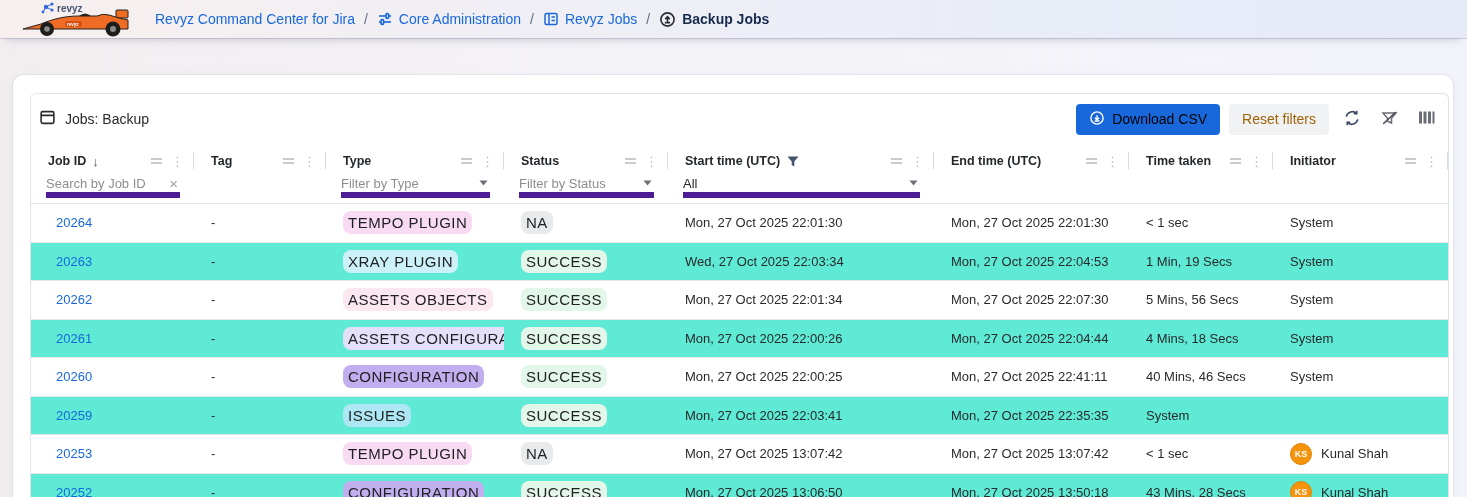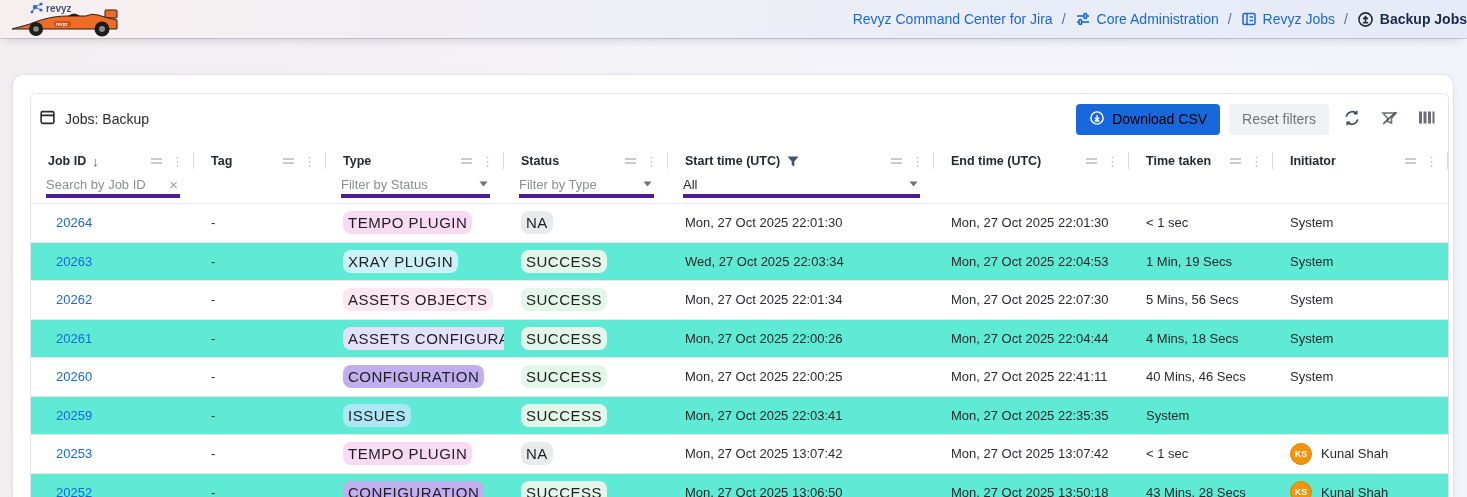--- a/index.html
+++ b/index.html
@@ -5,24 +5,24 @@
   * { margin:0; padding:0; box-sizing:border-box; }
   html,body { width:1467px; height:497px; overflow:hidden; }
   body {
     font-family:"Liberation Sans", sans-serif;
     background:linear-gradient(90deg,#F2EEF0 0%,#F4F3F8 45%,#F3F4FA 100%);
     color:#292A2E;
   }
 
   
   .banner {
-    height:38px; display:flex; align-items:center; padding-left:10px;
+    height:38px; display:flex; align-items:center; padding-left:21px;
     background:linear-gradient(90deg,#F7EFEE 0%,#F0EFF5 35%,#E9EDF8 70%,#E6EAF7 100%);
     box-shadow:0 1px 0 rgba(160,158,180,.45), 0 7px 10px -6px rgba(90,90,130,.30);
-    position:relative; z-index:5;justify-content:space-between;
+    position:relative; z-index:5;
   }
   .logo { width:112px; height:38px; flex:none; }
   .crumbs { display:flex; align-items:center; margin-left:22px; font-size:14px; }
   .crumb-link { color:#1868DB; display:flex; align-items:center; gap:6px; cursor:pointer; }
   .crumb-sep { color:#626F86; margin:0 9px; }
   .crumb-current { color:#172B4D; font-weight:700; display:flex; align-items:center; gap:6px; }
   .crumb-icon { display:inline-flex; }
 
   
   .page { padding:37px 14px 0 13px; height:459px; }
@@ -39,41 +39,41 @@
   
   .toolbar { height:50px; display:flex; align-items:center; justify-content:space-between; padding:0 8px 0 8px; }
   .tb-title { display:flex; align-items:center; gap:9px; font-size:14px; font-weight:500; color:#292A2E; }
   .tb-actions { display:flex; align-items:center; gap:9px; }
   .btn-primary {
     display:flex; align-items:center; gap:7px; background:#1868DB; color:#000000;
     border:none; border-radius:4px; height:31px; padding:0 13px;
     font-size:14px; font-family:inherit; cursor:pointer;
   }
   .btn-subtle {
-    background:#F1F2F4; color:#737373; border:none; border-radius:4px;
+    background:#F1F2F4; color:#a16207; border:none; border-radius:4px;
     height:31px; padding:0 13px; font-size:14px; font-family:inherit; cursor:pointer;
   }
   .icon-btn { background:none; border:none; padding:3px 5px; cursor:pointer; display:flex; align-items:center; }
 
   
   .table { --cols:163px 132px 178px 164px 266px 195px 144px minmax(120px,1fr); font-size:13px; }
   .grid { display:grid; grid-template-columns:var(--cols); }
   .hrow { height:26px; margin-top:4px; }
   .hcell { position:relative; display:flex; align-items:center; padding:0 10px 0 17px; min-width:0; }
   .hcell::after { content:""; position:absolute; right:0; top:4px; height:17px; width:1px; background:#D7DADF; }
   .hlabel { font-weight:700; font-size:12.5px; color:#24292E; white-space:nowrap; }
   .sort-arrow { color:#505258; font-size:13px; margin-left:6px; }
   .hspacer { flex:1; }
   .drag-icon { display:inline-flex; margin-right:8px; cursor:grab; }
   .menu-dots { color:#B7BAC0; font-size:13px; letter-spacing:0; cursor:pointer; line-height:1; }
   .funnel { margin-left:7px; display:inline-flex; }
 
   .frow { height:29px; }
   .fcell { display:flex; align-items:flex-start; padding:0 14px 0 15px; min-width:0; }
-  .fwidget { flex:1; display:flex; align-items:center; border-bottom:4px solid #4c1d95; height:24px; gap:4px; min-width:0;justify-content:center; }
+  .fwidget { flex:1; display:flex; align-items:center; border-bottom:6px solid #4c1d95; height:24px; gap:4px; min-width:0;justify-content:center; }
   .fwidget input { border:none; outline:none; background:transparent; flex:1; min-width:0; font-family:inherit; font-size:13px; color:#292A2E; }
   .fwidget input::placeholder { color:#8A8D93; }
   .fplaceholder { flex:1; color:#8A8D93; font-size:13px; white-space:nowrap; overflow:hidden; }
   .fvalue { flex:1; color:#292A2E; font-size:13px; }
   .fclear { color:#9DA0A6; font-size:15px; cursor:pointer; padding:0 2px; }
   .fcaret { display:inline-flex; cursor:pointer; padding:2px; }
 
   .tbody { border-top:1px solid #E6E7EB; }
   .trow { height:38.5px; border-bottom:1px solid #E6E7EB; background:#fff; }
   .trow.alt { background:#5eead4; }
@@ -325,31 +325,31 @@
         <div class="grid frow">
           <div class="fcell">
             <div class="fwidget">
               <input value="" placeholder="Search by Job ID" style="">
               <span class="fclear">×</span>
             </div>
           </div>
           <div class="fcell"></div>
           <div class="fcell">
             <div class="fwidget">
-              <span class="fplaceholder">Filter by Status</span>
+              <span class="fplaceholder">Filter by Type</span>
               <span class="fcaret">
                   <svg width="9" height="6" viewBox="0 0 9 6">
                     <path d="M0.5 0.5 L8.5 0.5 L4.5 5.5 Z" fill="#6E7178"></path>
                   </svg>
                 </span>
             </div>
           </div>
           <div class="fcell">
             <div class="fwidget">
-              <span class="fplaceholder">Filter by Type</span>
+              <span class="fplaceholder">Filter by Status</span>
               <span class="fcaret">
                   <svg width="9" height="6" viewBox="0 0 9 6">
                     <path d="M0.5 0.5 L8.5 0.5 L4.5 5.5 Z" fill="#6E7178"></path>
                   </svg>
                 </span>
             </div>
           </div>
           <div class="fcell">
             <div class="fwidget">
               <span class="fvalue">All</span>

